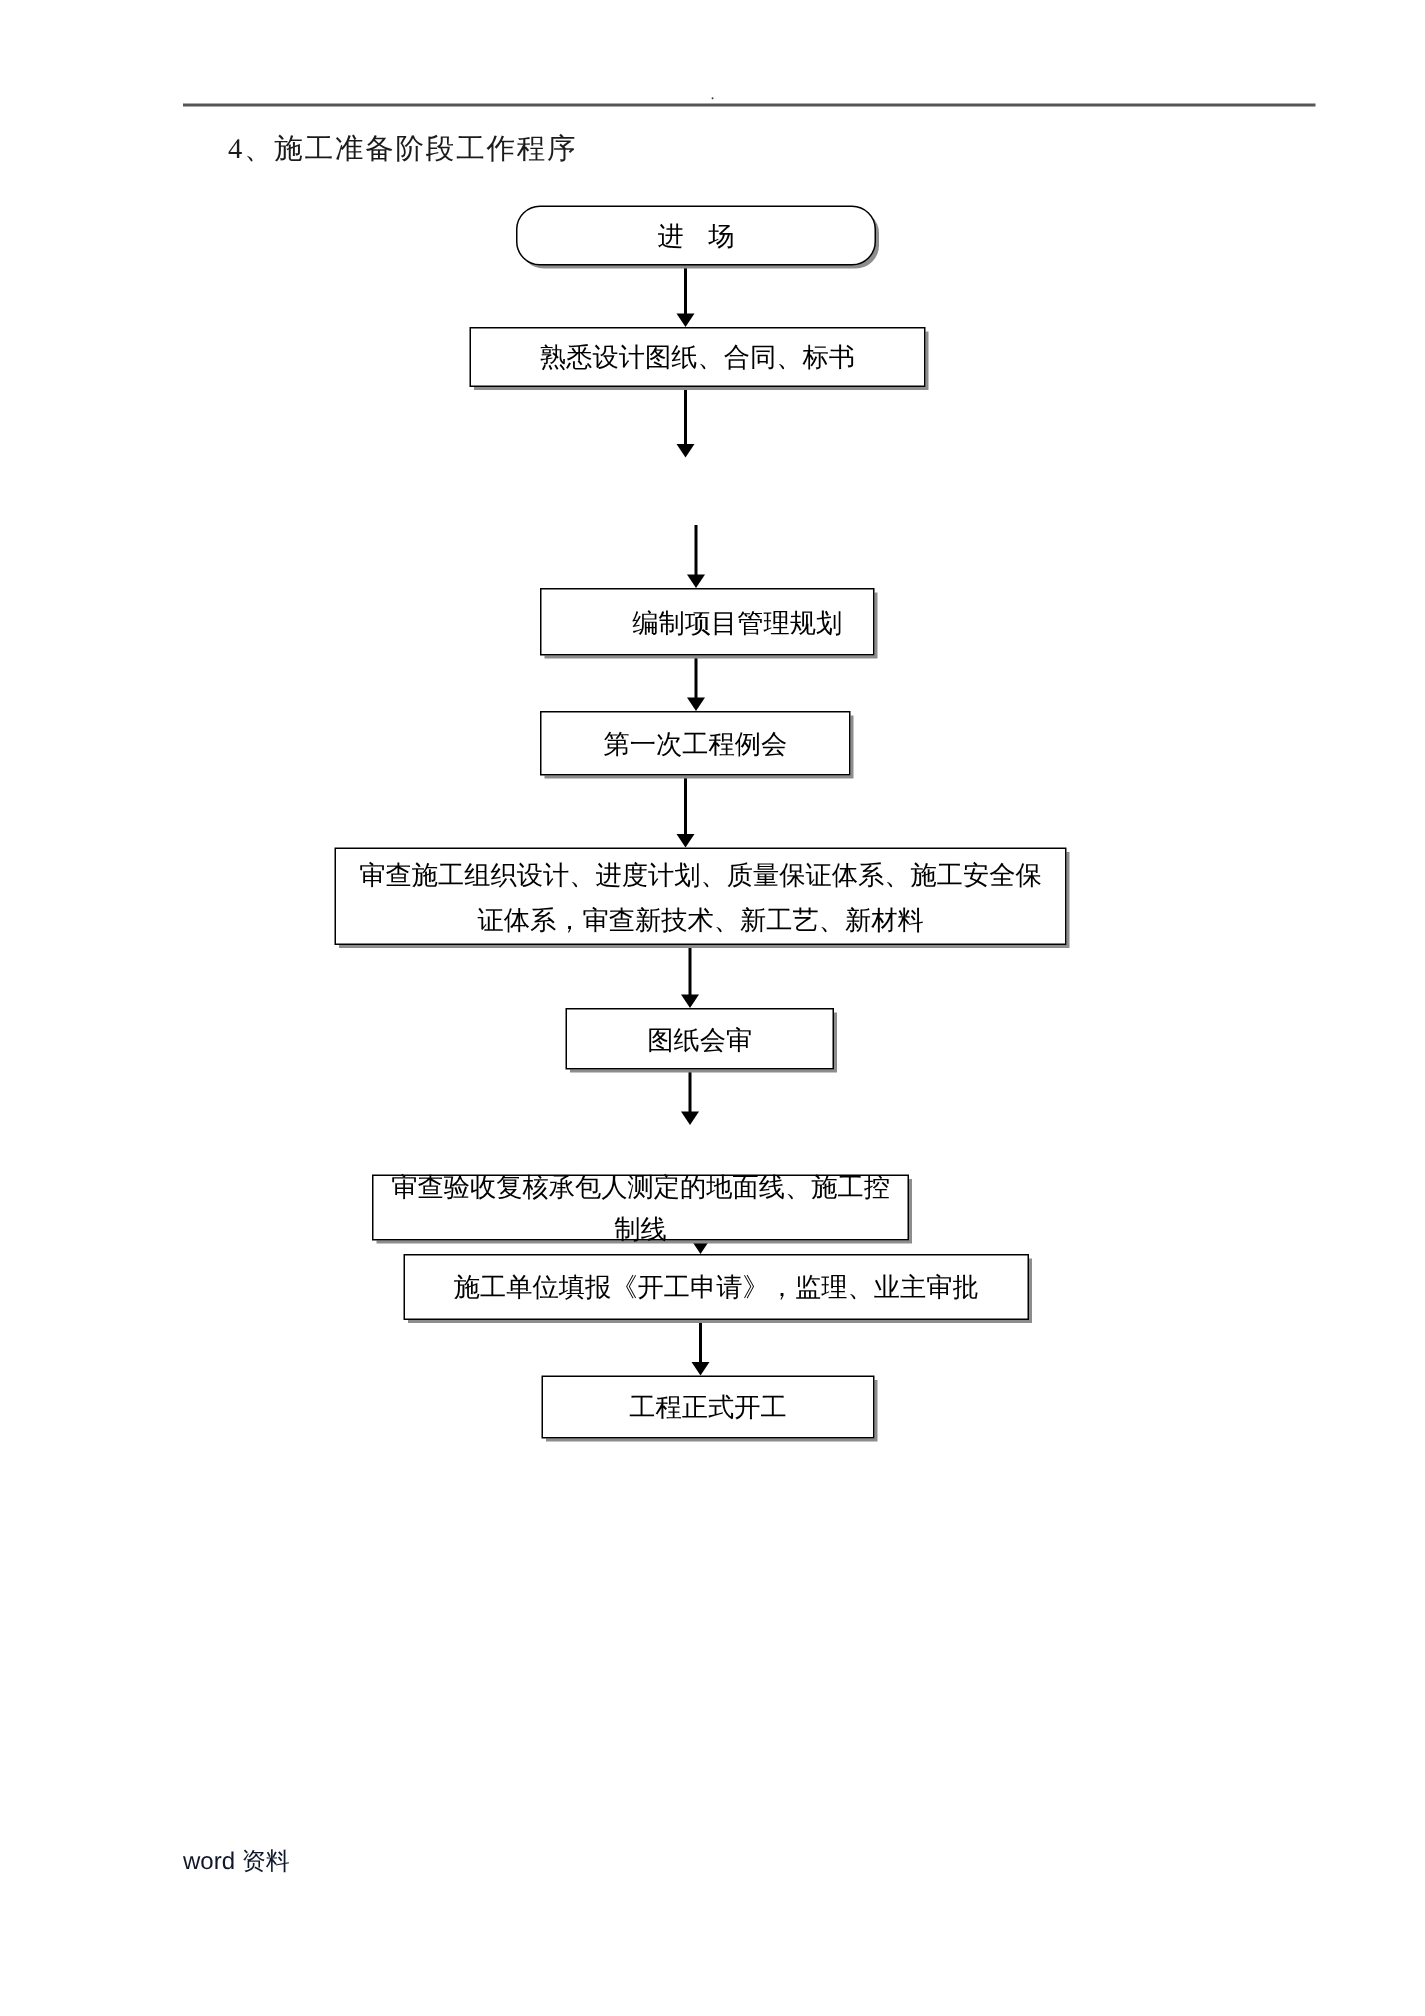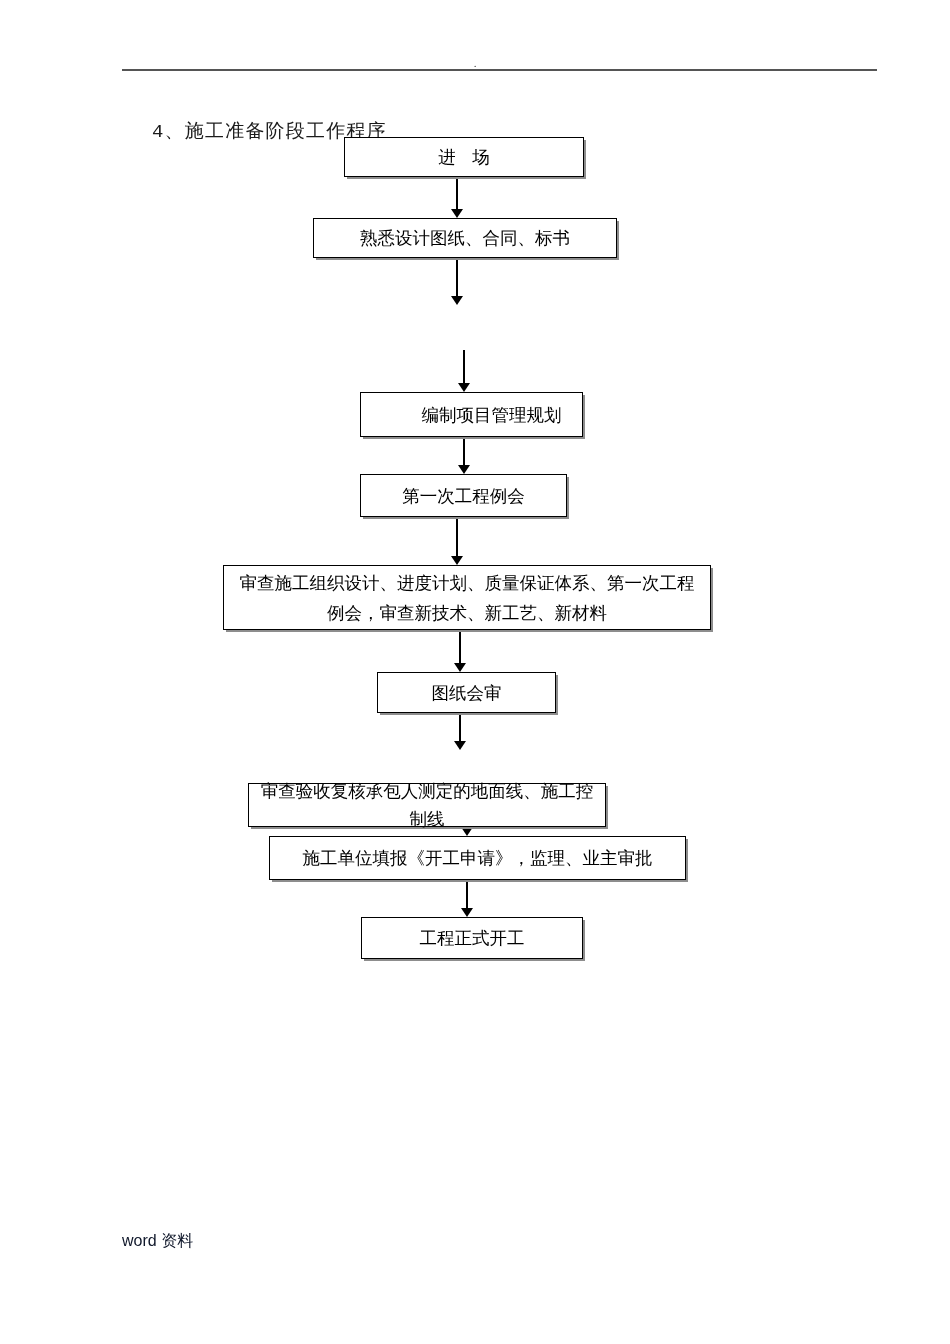--- a/index.html
+++ b/index.html
@@ -35,26 +35,25 @@
     width: 755px;
     height: 2px;
     background: #555555;
   }
 
   
   #section-heading {
     position: absolute;
     left: 152px;
     top: 86px;
-    font-family: Liberation Mono, monospace;
+    font-family: Liberation Serif, serif;
     font-size: 19px;
     letter-spacing: 1.2px;
     color: #1b1b1b;
     white-space: nowrap;
-    margin-top: 32px;
   }
 
   
   #flowchart {
     position: absolute;
     left: 0;
     top: 0;
     width: 950px;
     height: 1000px;
   }
@@ -155,34 +154,34 @@
       <div class="head" style="top: 28px;"></div>
     </div>
     <div class="connector" style="left: 460px; top: 794px; height: 42px;">
       <div class="stem" style="height: 34px;"></div>
       <div class="head" style="top: 33px;"></div>
     </div>
     <div class="connector" style="left: 460px; top: 880px; height: 37px;">
       <div class="stem" style="height: 29px;"></div>
       <div class="head" style="top: 28px;"></div>
     </div>
-    <div class="node spaced" style="left: 344px; top: 137px; width: 240px; height: 40px;">
+    <div class="node spaced" style="left: 344px; top: 137px; width: 240px; height: 40px; border-radius: 16px;">
       <div class="node-label">进 场</div>
     </div>
     <div class="node" style="left: 313px; top: 218px; width: 304px; height: 40px; justify-content: center;">
       <div class="node-label">熟悉设计图纸、合同、标书</div>
     </div>
     <div class="node" style="left: 360px; top: 392px; width: 223px; height: 45px; padding-left: 40px;">
       <div class="node-label">编制项目管理规划</div>
     </div>
     <div class="node" style="left: 360px; top: 474px; width: 207px; height: 43px;">
       <div class="node-label">第一次工程例会</div>
     </div>
     <div class="node wide" style="left: 223px; top: 565px; width: 488px; height: 65px;">
-      <div class="node-label">审查施工组织设计、进度计划、质量保证体系、第一次工程例会，审查新技术、新工艺、新材料</div>
+      <div class="node-label">审查施工组织设计、进度计划、质量保证体系、施工安全保证体系，审查新技术、新工艺、新材料</div>
     </div>
     <div class="node" style="left: 377px; top: 672px; width: 179px; height: 41px;">
       <div class="node-label">图纸会审</div>
     </div>
     <div class="node" style="left: 248px; top: 783px; width: 358px; height: 44px;">
       <div class="node-label">审查验收复核承包人测定的地面线、施工控制线</div>
     </div>
     <div class="node" style="left: 269px; top: 836px; width: 417px; height: 44px;">
       <div class="node-label">施工单位填报《开工申请》，监理、业主审批</div>
     </div>

